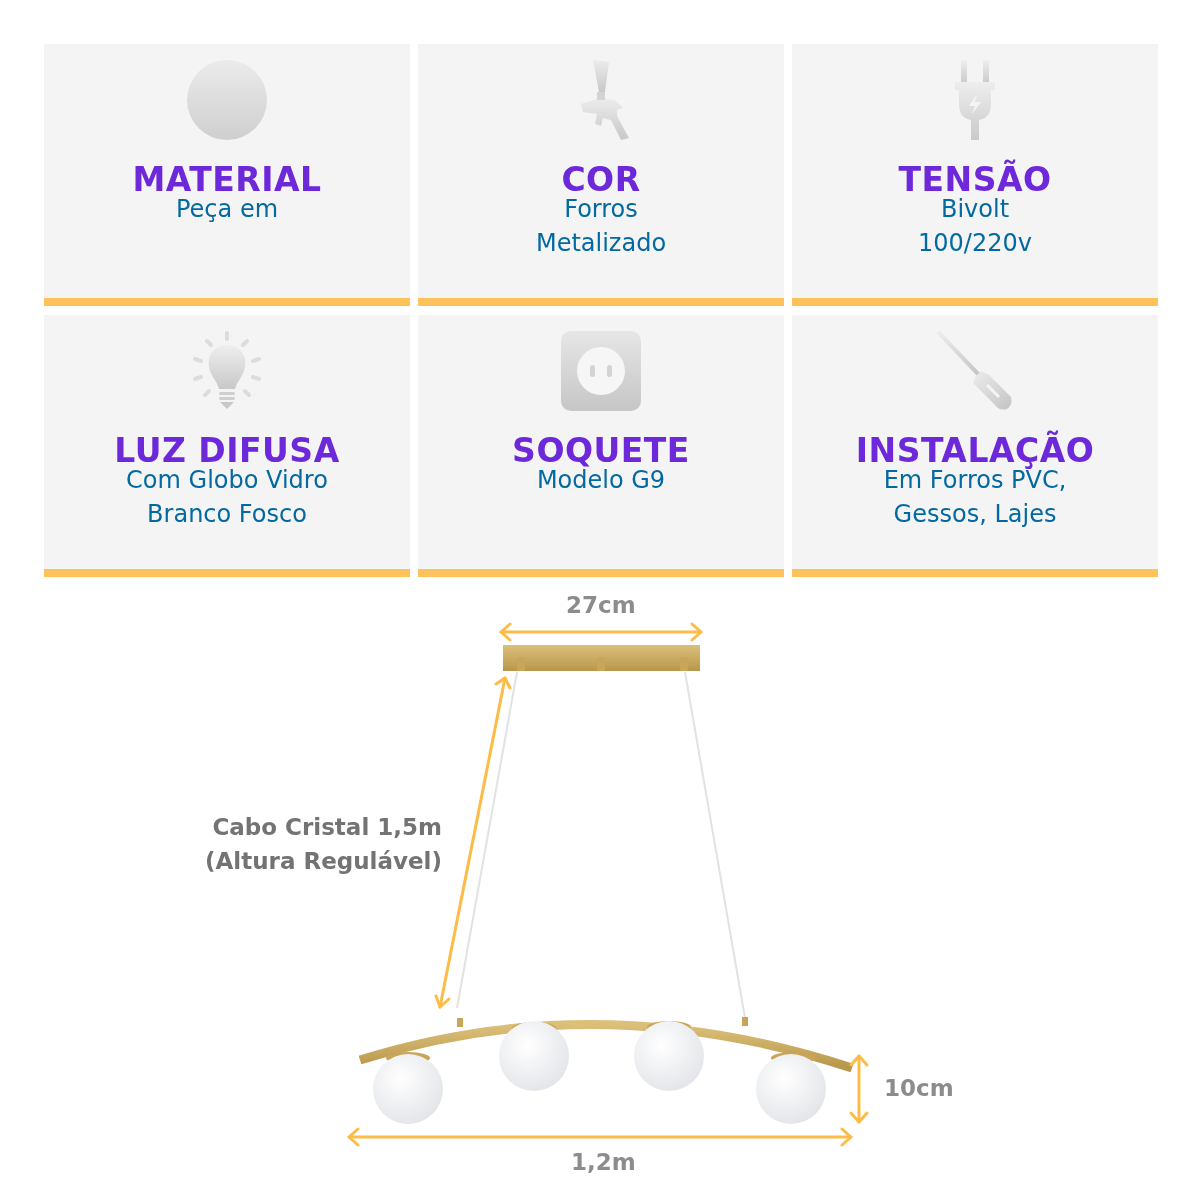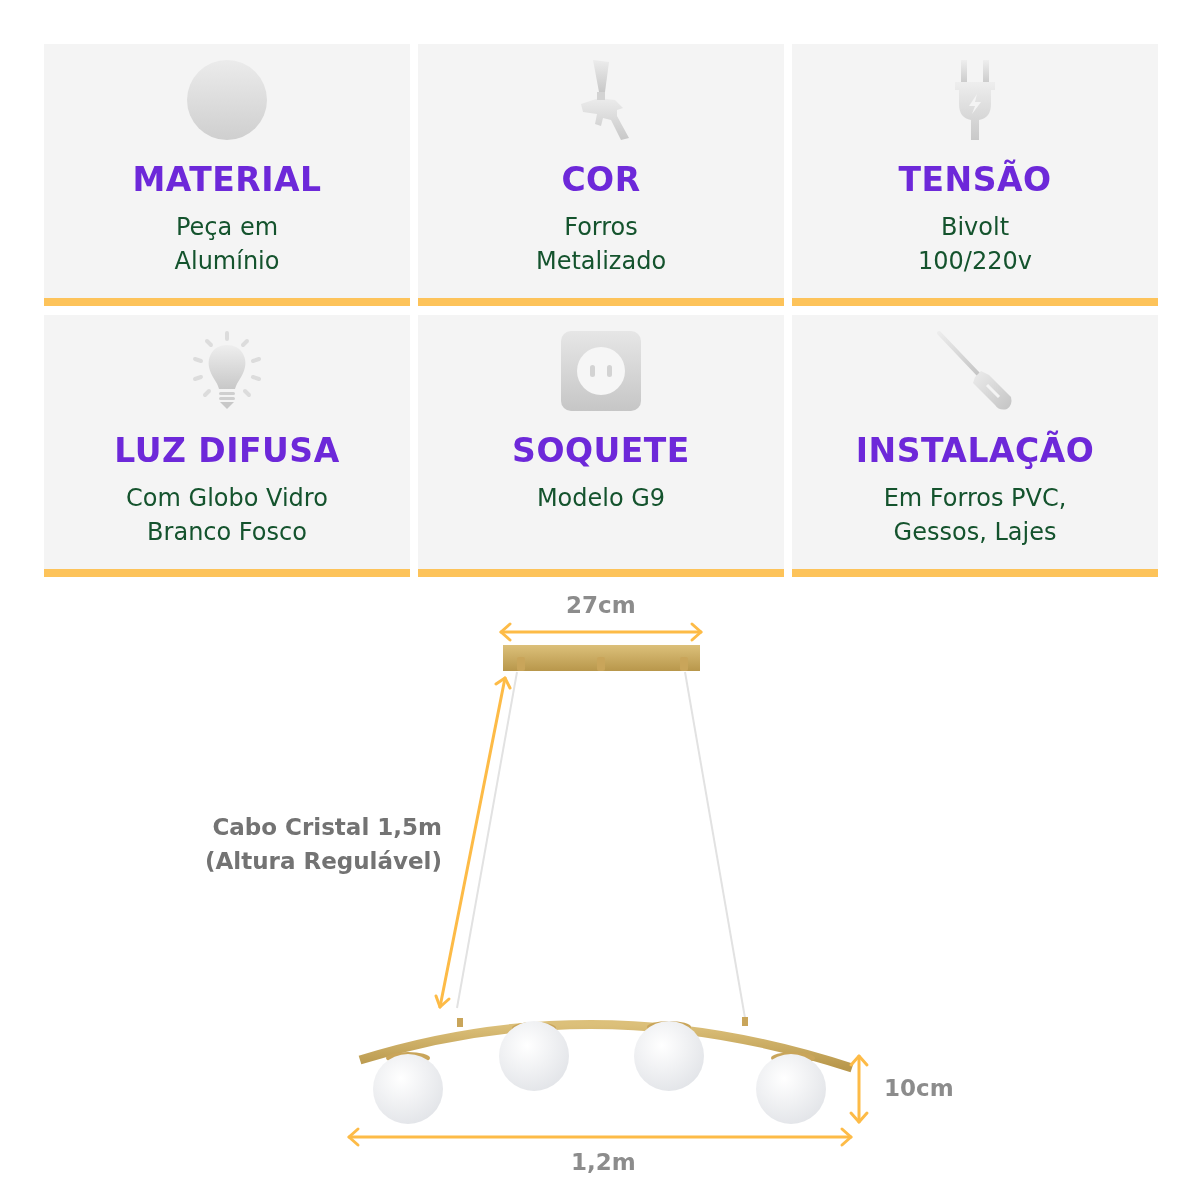--- a/index.html
+++ b/index.html
@@ -1,21 +1,21 @@
 <!DOCTYPE html>
 <html><head>
 <meta charset="utf-8">
 <style>
   html, body { margin:0; padding:0; background:#ffffff; }
   body { width:1200px; height:1200px; position:relative; overflow:hidden; font-family:"DejaVu Sans", sans-serif; }
   .grid { position:absolute; left:44px; top:44px; width:1112px; display:grid; grid-template-columns:366px 366px 366px; column-gap:8px; row-gap:9px; }
   .card { position:relative; height:262px; background:#f4f4f4; box-sizing:border-box; border-bottom:8px solid #fdc35a; text-align:center; }
   .card .icon { position:absolute; left:50%; top:14px; transform:translateX(-50%); width:84px; height:84px; display:flex; align-items:center; justify-content:center; }
   .card .title { position:absolute; left:0; right:0; top:116px; font-weight:bold; font-size:33px; color:#6d28d9; letter-spacing:0.5px; }
-  .card .desc { position:absolute; left:0; right:0; top:166px; font-size:24px; line-height:34px; color:#14532d; }
+  .card .desc { position:absolute; left:0; right:0; top:148px; font-size:24px; line-height:34px; color:#0369a1; }
   .card .desc span { display:block; }
   .diagram { position:absolute; left:0; top:585px; width:988px; height:615px; }
   .lbl { position:absolute; color:#8c8c8c; font-weight:bold; font-size:23px; }
   .lbl-cable { position:absolute; left:190px; top:225px; width:252px; text-align:right; color:#737373; font-weight:bold; font-size:23px; line-height:34px; }
   .lbl-cable span { display:block; }
 </style>
 </head>
 <body>
 
 <div class="grid">
@@ -28,21 +28,20 @@
               <stop offset="0" stop-color="#ebebeb"></stop>
               <stop offset="1" stop-color="#cfcfcf"></stop>
             </linearGradient>
           </defs>
           <circle cx="41" cy="41" r="40" fill="url(#g1)"></circle>
         </svg>
     </div>
     <div class="title">MATERIAL</div>
     <div class="desc">
       <span>Peça em</span>
-      <span>Alumínio</span>
     </div>
   </div>
 
   <div class="card">
     <div class="icon">
       <svg width="84" height="84" viewBox="0 0 84 84">
           <defs>
             <linearGradient id="g2" x1="0" y1="0" x2="0" y2="1">
               <stop offset="0" stop-color="#ececec"></stop>
               <stop offset="1" stop-color="#c8c8c8"></stop>

